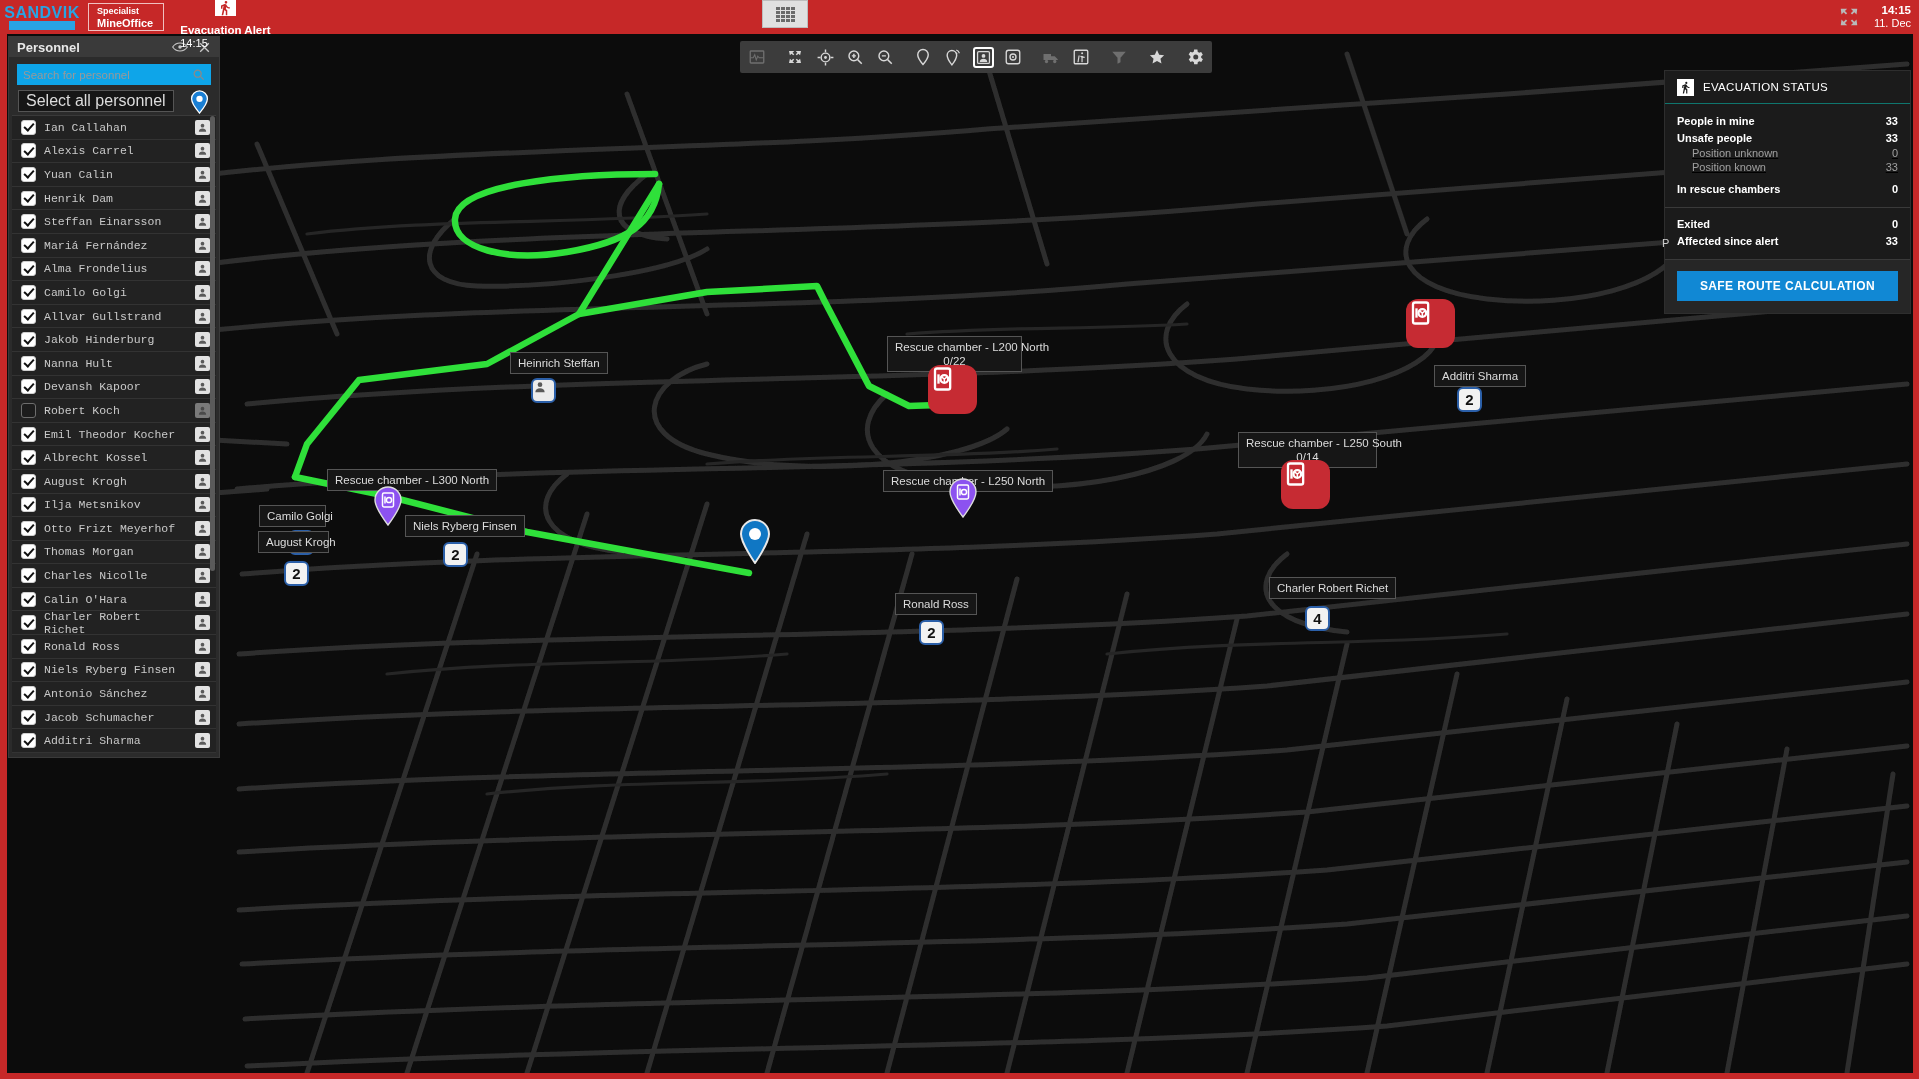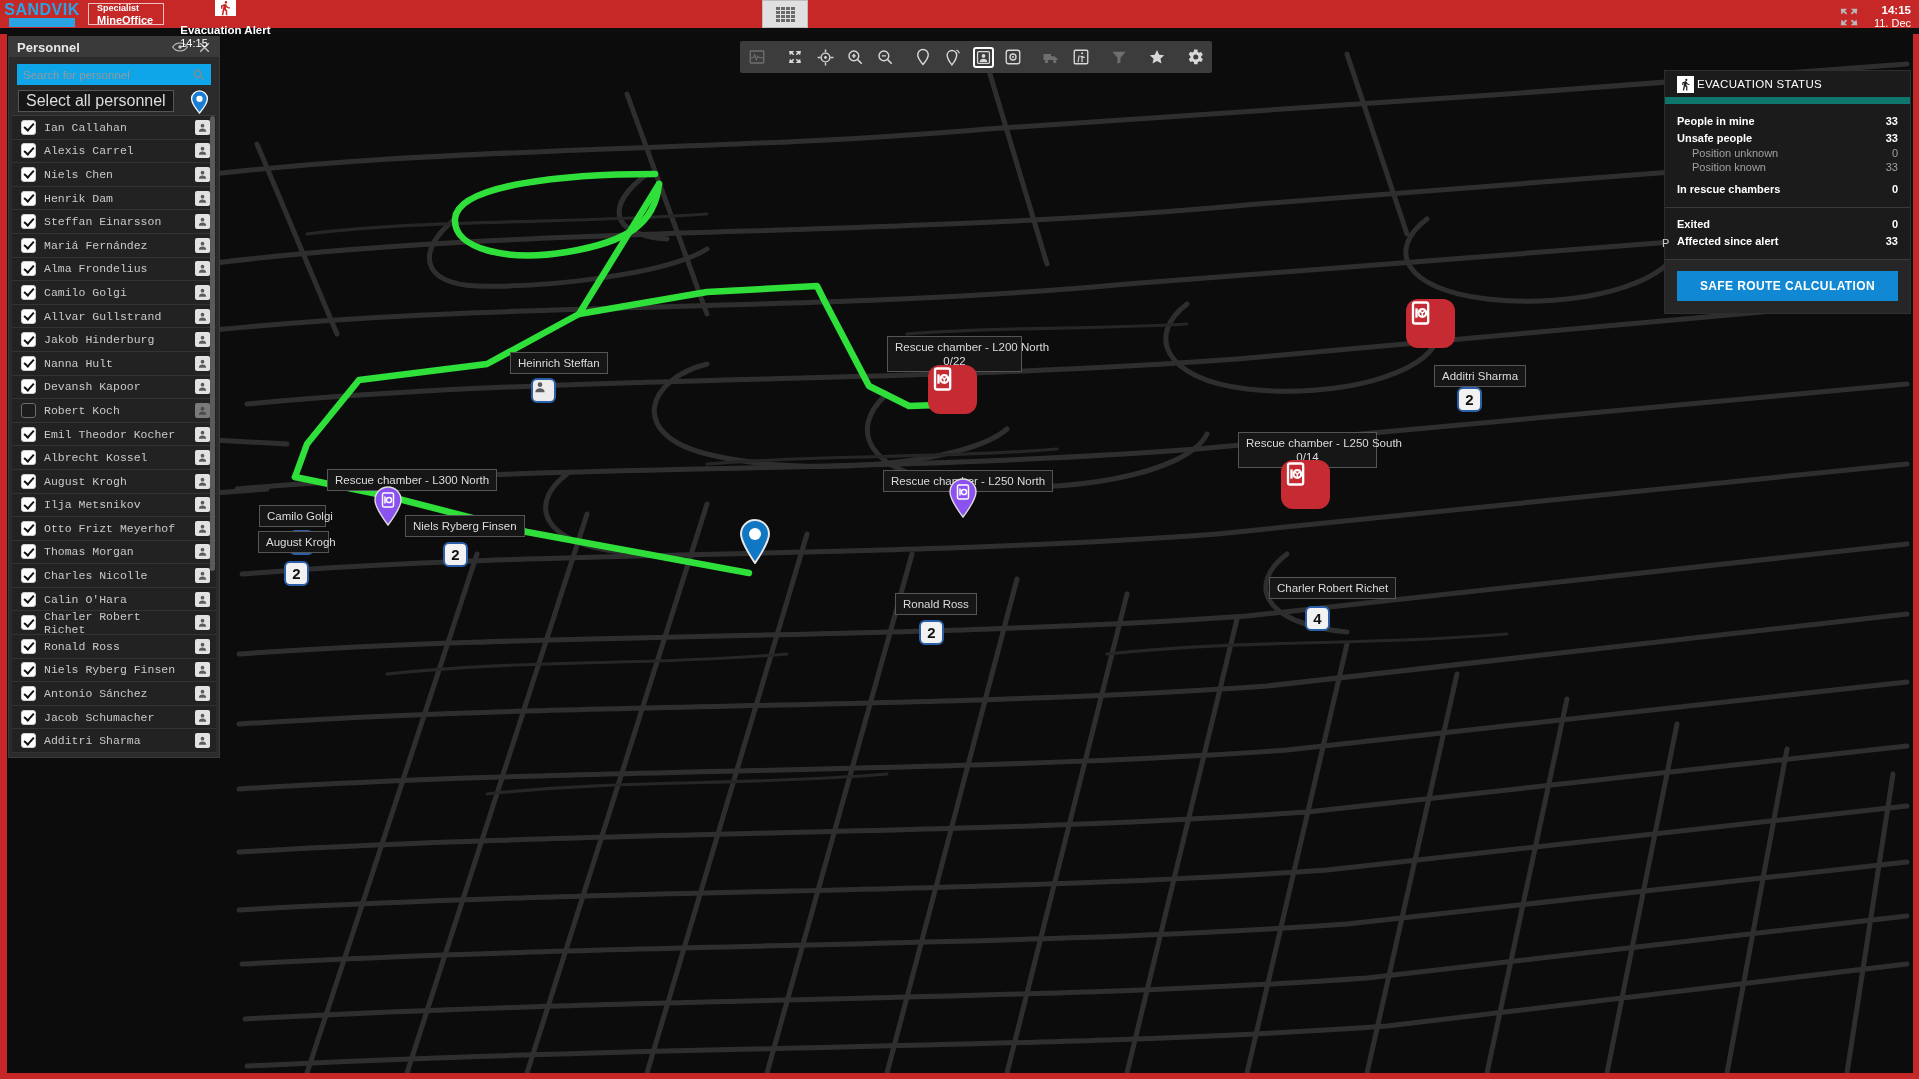--- a/index.html
+++ b/index.html
@@ -6,21 +6,21 @@
   html, body {
     width: 1919px; height: 1079px;
     background: #0d0d0d;
     font-family: "Liberation Sans", sans-serif;
     overflow: hidden;
   }
 
   
   .topbar {
     position: absolute; top: 0; left: 0;
-    width: 1919px; height: 28px;
+    width: 1919px; height: 34px;
     background: #c62828;
     display: flex; align-items: stretch;
     z-index: 60;
   }
   .brand {
     width: 78px; display: flex; flex-direction: column;
     align-items: center; justify-content: center;
     padding-left: 6px;
   }
   .brand-word {
@@ -194,36 +194,36 @@
     width: 5px; height: 455px; background: #5a5a5a; border-radius: 3px;
   }
 
   
   .evac {
     position: absolute; right: 8px; top: 70px;
     width: 247px; background: #1b1b1b;
     border: 1px solid #2e2e2e; z-index: 50;
   }
   .evac-head {
-    height: 33px; display: flex; align-items: center; gap: 3px;
-    padding: 0 12px; border-bottom: 7px solid #0f766e;
+    height: 33px; display: flex; align-items: center; gap: 9px;
+    padding: 0 12px; border-bottom: 1px solid #0f766e;
   }
   .evac-head .ei {
     width: 17px; height: 17px; background: #fff;
     display: flex; align-items: center; justify-content: center;
   }
   .evac-head .et { color: #fff; font-size: 11.5px; letter-spacing: .3px; }
   .evac-sec { padding: 8px 12px 9px 12px; border-bottom: 1px solid #3a3a3a; }
   .erow {
     display: flex; justify-content: space-between; align-items: baseline;
     padding: 2.5px 0;
   }
   .erow .k { color: #fff; font-size: 11px; font-weight: bold; }
   .erow .v { color: #fff; font-size: 11px; font-weight: bold; }
-  .erow.sub { padding: 1px 0; }
+  .erow.sub { padding: 1px 0; text-decoration: underline; }
   .erow.sub .k { color: #a0a0a0; font-weight: normal; padding-left: 15px; }
   .erow.sub .v { color: #a0a0a0; font-weight: normal; }
   .evac-foot { background: #262626; padding: 11px 12px 12px 12px; }
   .safebtn {
     width: 100%; height: 30px; background: #1188d4; border: 0;
     color: #fff; font-size: 12px; font-weight: bold; letter-spacing: .4px;
     font-family: "Liberation Sans", sans-serif; cursor: pointer;
   }
   .hidden-btn {
     position: absolute; left: -3px; top: 166px;
@@ -653,21 +653,21 @@
         <div class="pname">Alexis Carrel</div>
         <div class="pav">
           <svg width="11" height="11" viewBox="0 0 24 24" fill="#5a5a5a">
             <circle cx="12" cy="8" r="4"></circle>
             <path d="M4 21c0-4.4 3.6-7 8-7s8 2.6 8 7z"></path>
           </svg>
         </div>
       </div>
     <div class="prow">
         <div class="cbx on"></div>
-        <div class="pname">Niels Chen</div>
+        <div class="pname">Yuan Calin</div>
         <div class="pav">
           <svg width="11" height="11" viewBox="0 0 24 24" fill="#5a5a5a">
             <circle cx="12" cy="8" r="4"></circle>
             <path d="M4 21c0-4.4 3.6-7 8-7s8 2.6 8 7z"></path>
           </svg>
         </div>
       </div>
     <div class="prow">
         <div class="cbx on"></div>
         <div class="pname">Henrik Dam</div>

